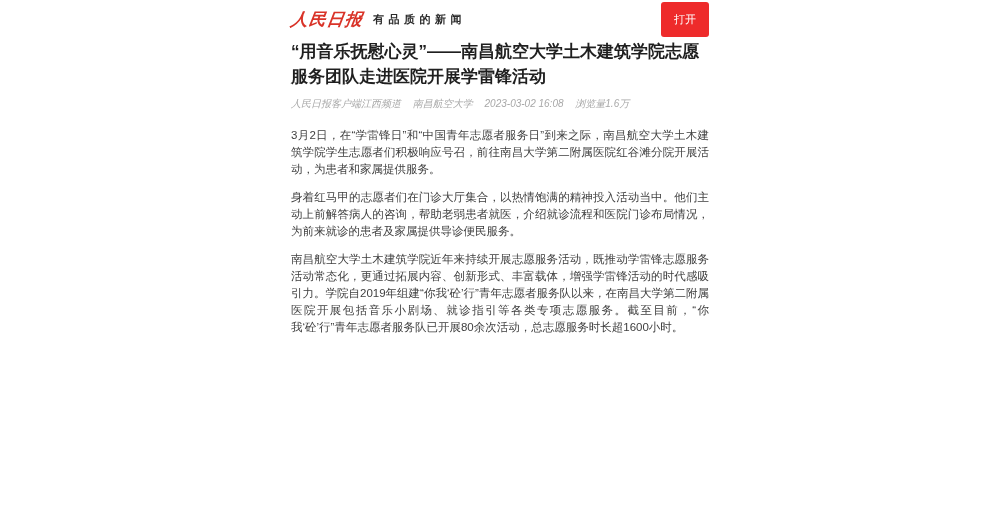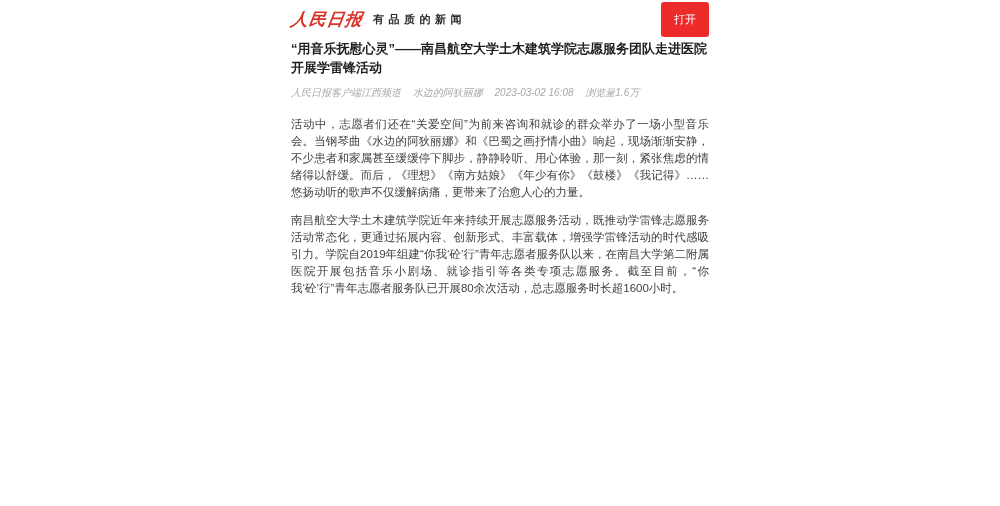--- a/index.html
+++ b/index.html
@@ -65,21 +65,21 @@
     font-size: 11px;
     font-family: Liberation Sans, sans-serif;
     line-height: 1;
     padding: 12px 13px;
     border: none;
     border-radius: 3px;
     cursor: pointer;
   }
   .title {
     margin: 11px 0 0 0;
-    font-size: 13px;
+    font-size: 17px;
     font-weight: bold;
     line-height: 1.45;
     color: var(--title-text);
   }
   .meta {
     margin-top: 8px;
     font-size: 10px;
     color: var(--meta-text);
     white-space: nowrap;
   }
@@ -103,23 +103,24 @@
       <span class="logo">人民日报</span>
       <span class="tagline">有品质的新闻</span>
     </div>
     <button class="open-btn">打开</button>
   </header>
 
   <h1 class="title">“用音乐抚慰心灵”——南昌航空大学土木建筑学院志愿服务团队走进医院开展学雷锋活动</h1>
 
   <div class="meta">
     <span>人民日报客户端江西频道</span>
-    <span>水边的阿狄丽娜</span>
+    <span>南昌航空大学</span>
     <span>2023-03-02 16:08</span>
     <span>浏览量1.6万</span>
   </div>
 
   <div class="body">
-      <p class="para">活动中，志愿者们还在“关爱空间”为前来咨询和就诊的群众举办了一场小型音乐会。当钢琴曲《水边的阿狄丽娜》和《巴蜀之画抒情小曲》响起，现场渐渐安静，不少患者和家属甚至缓缓停下脚步，静静聆听、用心体验，那一刻，紧张焦虑的情绪得以舒缓。而后，《理想》《南方姑娘》《年少有你》《鼓楼》《我记得》……悠扬动听的歌声不仅缓解病痛，更带来了治愈人心的力量。</p>
+      <p class="para">3月2日，在“学雷锋日”和“中国青年志愿者服务日”到来之际，南昌航空大学土木建筑学院学生志愿者们积极响应号召，前往南昌大学第二附属医院红谷滩分院开展活动，为患者和家属提供服务。</p>
+      <p class="para">身着红马甲的志愿者们在门诊大厅集合，以热情饱满的精神投入活动当中。他们主动上前解答病人的咨询，帮助老弱患者就医，介绍就诊流程和医院门诊布局情况，为前来就诊的患者及家属提供导诊便民服务。</p>
       <p class="para">南昌航空大学土木建筑学院近年来持续开展志愿服务活动，既推动学雷锋志愿服务活动常态化，更通过拓展内容、创新形式、丰富载体，增强学雷锋活动的时代感吸引力。学院自2019年组建“你我‘砼’行”青年志愿者服务队以来，在南昌大学第二附属医院开展包括音乐小剧场、就诊指引等各类专项志愿服务。截至目前，“你我‘砼’行”青年志愿者服务队已开展80余次活动，总志愿服务时长超1600小时。</p>
     </div>
 
 </div>
 
 </body></html>

